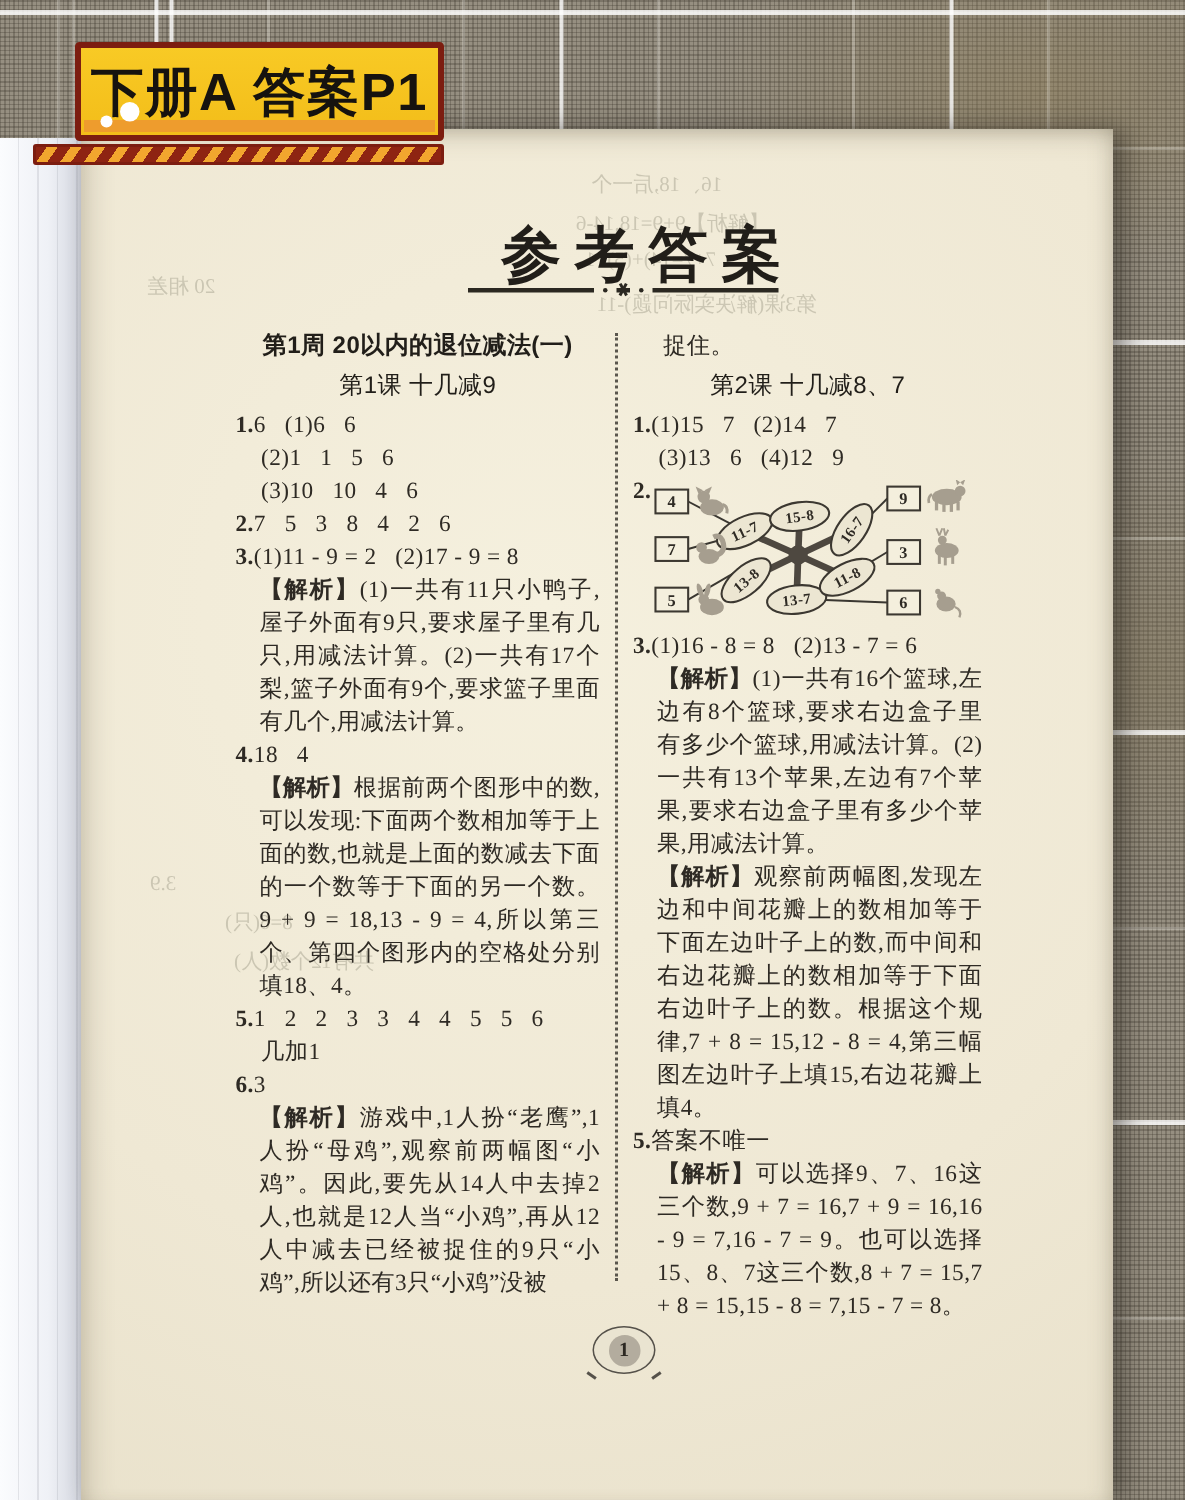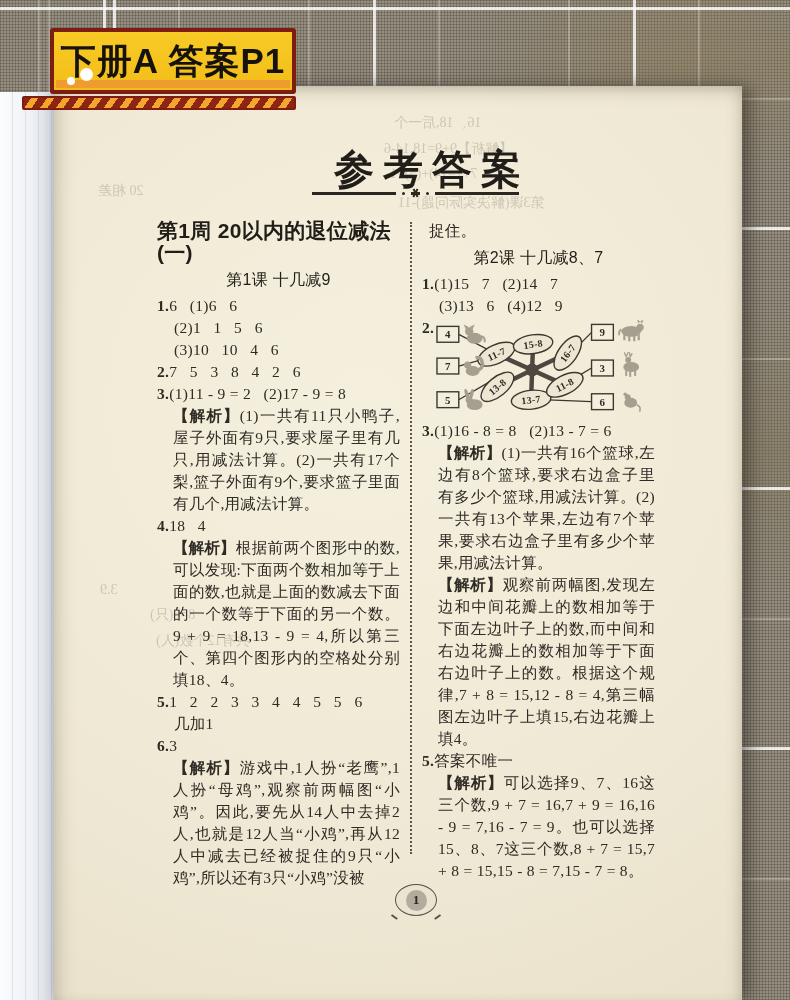--- a/index.html
+++ b/index.html
@@ -48,30 +48,30 @@
   .orn-star{position:relative;width:9px;height:2.2px;background:#2b2821;}
   .orn-star::before,.orn-star::after{content:"";position:absolute;left:0;top:0;width:9px;height:2.2px;background:#2b2821;}
   .orn-star::before{transform:rotate(62deg);} .orn-star::after{transform:rotate(-62deg);}
 
   .columns{position:absolute;top:134px;left:103px;display:flex;align-items:flex-start;}
   .col{font-size:15.5px;line-height:22px;letter-spacing:.3px;color:#2e2a24;}
   .col-left{width:243px;}
   .col-right{width:233px;}
   .divider{align-self:stretch;height:632px;border-left:2px dotted #5a564d;margin:2px 10px 0 10px;}
 
-  .h-week{font-family:"Liberation Sans","DejaVu Sans",sans-serif;font-weight:700;font-size:21px;
-    color:#211e19;}
+  .h-week{font-family:"Liberation Sans","DejaVu Sans",sans-serif;font-weight:700;font-size:16px;
+    text-align:center;color:#211e19;}
   .h-lesson{font-family:"Liberation Sans","DejaVu Sans",sans-serif;font-weight:400;font-size:16px;
     text-align:center;color:#211e19;margin:5px 0 4px;}
   .item{padding-left:17px;text-indent:-17px;white-space:pre-wrap;}
   .num{font-weight:700;}
   .subline{margin-left:17px;white-space:pre-wrap;}
   .analysis{margin:0 0 0 16px;text-align:justify;}
   .analysis b{letter-spacing:0;}
-  .cont{margin-left:7px;}
+  .cont{margin-left:20px;}
 
   .diagram-row{display:flex;align-items:flex-start;}
   .diagram-svg{margin:3px 0 2px 1px;display:block;}
 
   .pagenum{position:absolute;left:341px;top:798px;width:40px;height:30px;border:1.6px solid #55514a;
     border-radius:50%;background:#eae4d1;display:flex;align-items:center;justify-content:center;}
   .pagenum::before,.pagenum::after{content:"";position:absolute;bottom:-3px;width:7px;height:1.6px;background:#55514a;}
   .pagenum::before{left:-5px;transform:rotate(35deg);} .pagenum::after{right:-5px;transform:rotate(-35deg);}
   .pagenum .inner{width:21px;height:21px;border-radius:50%;background:#b3ac9e;display:flex;
     align-items:center;justify-content:center;font-size:13.5px;font-weight:700;color:#2c2822;}

